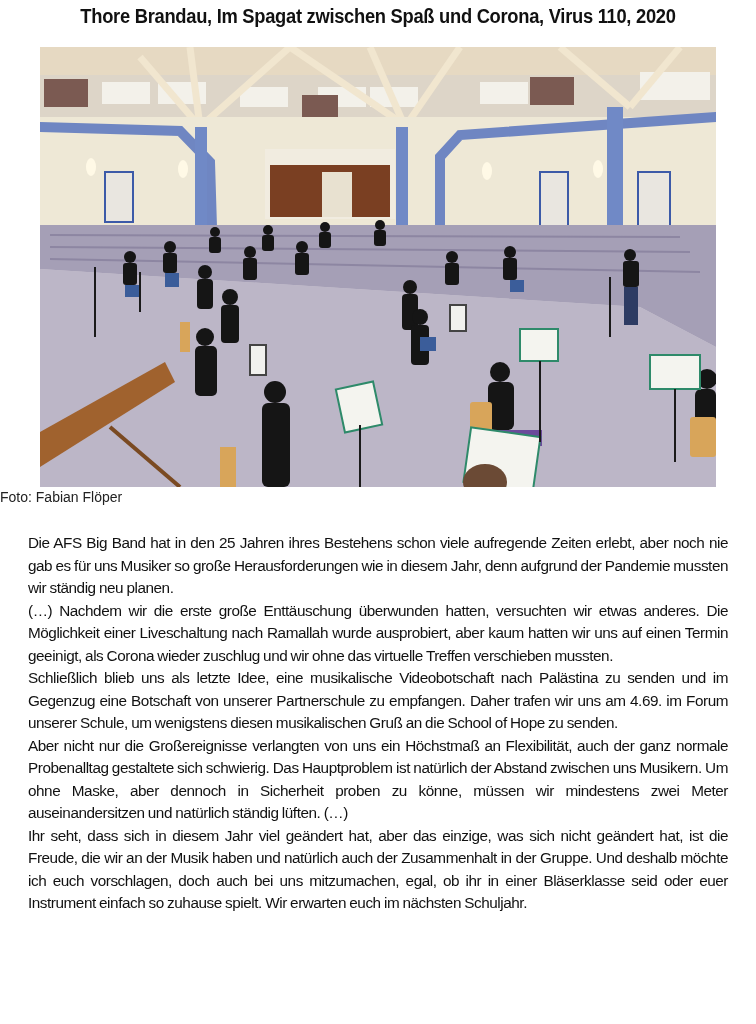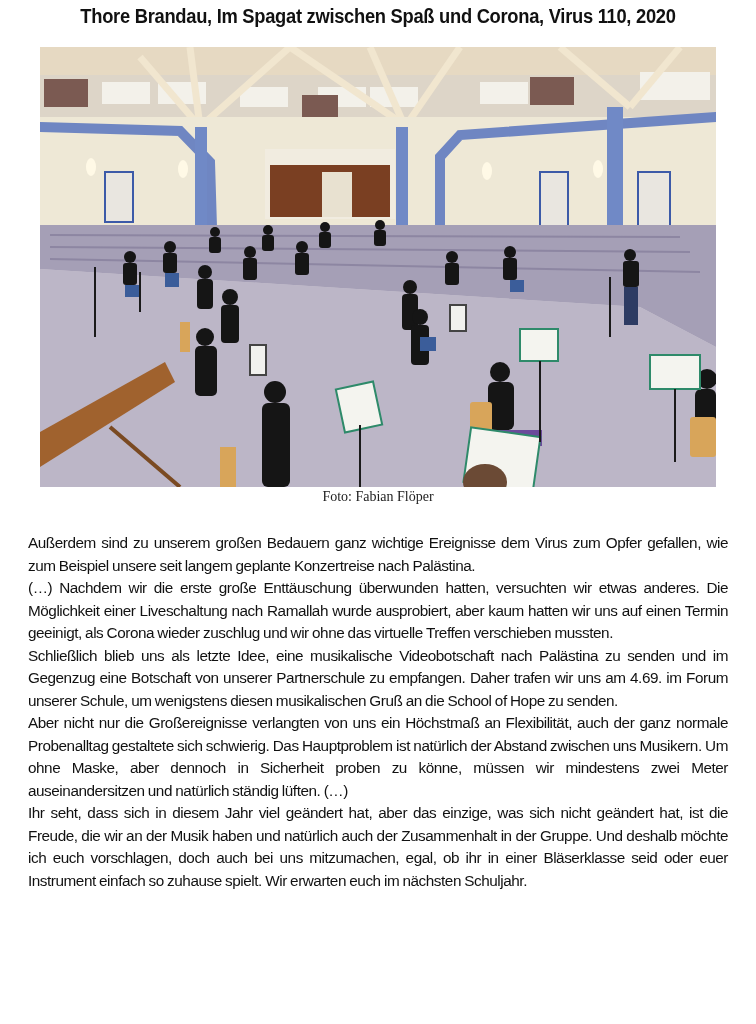--- a/index.html
+++ b/index.html
@@ -11,22 +11,22 @@
       position: absolute; left: 0; top: 5px; width: 756px; text-align: center;
       font-size: 19.5px; font-weight: bold; letter-spacing: -0.3px;
       transform: scaleX(0.94); transform-origin: center;
     }
     .photo {
       position: absolute; left: 40px; top: 47px; width: 676px; height: 440px;
       overflow: hidden; background: #c9c3cf;
     }
     .photo svg { display: block; width: 676px; height: 440px; }
     .caption {
-      position: absolute; left: 0; top: 489px; width: 756px; text-align: center;
-      font-size: 14px; color: #222; font-family: Liberation Serif, serif;
+      position: absolute; left: 0; top: 489px; width: 756px; 
+      font-size: 14px; color: #222;
     }
     .body-text {
       position: absolute; left: 28px; top: 532px; width: 700px;
       font-size: 15.3px; line-height: 22.5px; letter-spacing: -0.45px;
       word-spacing: -0.5px;
     }
     .body-text p { margin: 0; }
     .body-text p.j { text-align: justify; text-align-last: left; }
   </style>
 </head>
@@ -174,18 +174,18 @@
 
     <polygon points="0,385 125,315 135,335 0,420" fill="#a0622e"></polygon>
     <line x1="70" y1="380" x2="140" y2="440" stroke="#7a4a22" stroke-width="4"></line>
     <ellipse cx="445" cy="435" rx="22" ry="18" fill="#6b4a35"></ellipse>
   </svg>
 </div>
 
 <div class="caption">Foto: Fabian Flöper</div>
 
 <div class="body-text">
-  <p class="j">Außerdem sind zu unserem großen Bedauern ganz wichtige Ereignisse dem Virus zum Opfer gefallen, wie zum Beispiel unsere seit langem geplante Konzertreise nach Palästina.</p>
+  <p class="j">Die AFS Big Band hat in den 25 Jahren ihres Bestehens schon viele aufregende Zeiten erlebt, aber noch nie gab es für uns Musiker so große Herausforderungen wie in diesem Jahr, denn aufgrund der Pandemie mussten wir ständig neu planen.</p>
   <p class="j">(…) Nachdem wir die erste große Enttäuschung überwunden hatten, versuchten  wir etwas anderes. Die Möglichkeit einer Liveschaltung nach Ramallah wurde ausprobiert, aber kaum hatten wir uns auf einen Termin geeinigt, als Corona wieder zuschlug und wir ohne das virtuelle Treffen verschieben mussten.</p>
   <p class="j">Schließlich blieb uns als letzte Idee, eine musikalische Videobotschaft nach Palästina zu senden und im Gegenzug eine Botschaft von unserer Partnerschule zu empfangen. Daher trafen wir uns am 4.69. im Forum unserer Schule, um wenigstens diesen musikalischen Gruß an die School of Hope zu senden.</p>
   <p class="j">Aber nicht nur die Großereignisse verlangten von uns ein Höchstmaß an Flexibilität, auch der ganz normale Probenalltag gestaltete sich schwierig. Das Hauptproblem ist natürlich der Abstand zwischen uns Musikern. Um ohne Maske, aber dennoch in Sicherheit proben zu könne, müssen wir mindestens zwei Meter auseinandersitzen und natürlich ständig lüften. (…)</p>
   <p class="j">Ihr seht, dass sich in diesem Jahr viel geändert hat, aber das einzige, was sich nicht geändert hat, ist die Freude, die wir an der Musik haben und natürlich auch der Zusammenhalt in der  Gruppe. Und deshalb möchte ich euch vorschlagen, doch auch bei uns mitzumachen, egal, ob ihr in einer Bläserklasse seid oder euer Instrument einfach so zuhause spielt. Wir erwarten euch im nächsten Schuljahr.</p>
 </div>
 
 </body></html>

